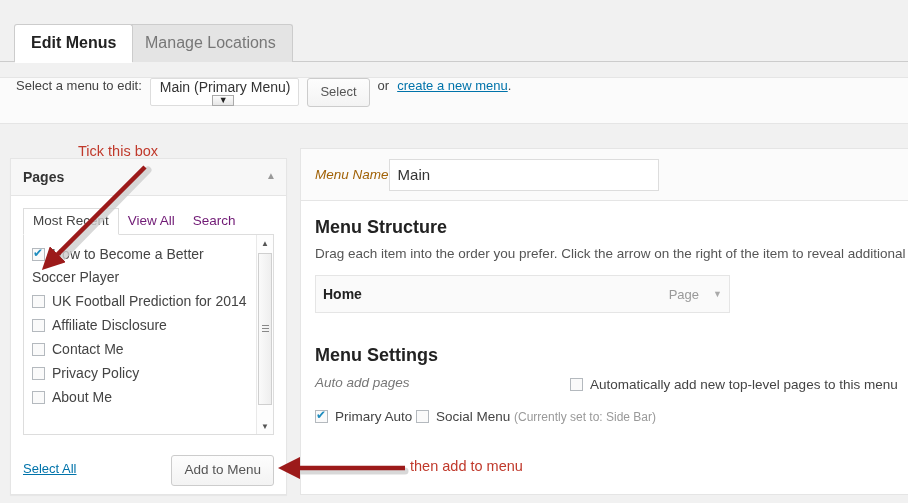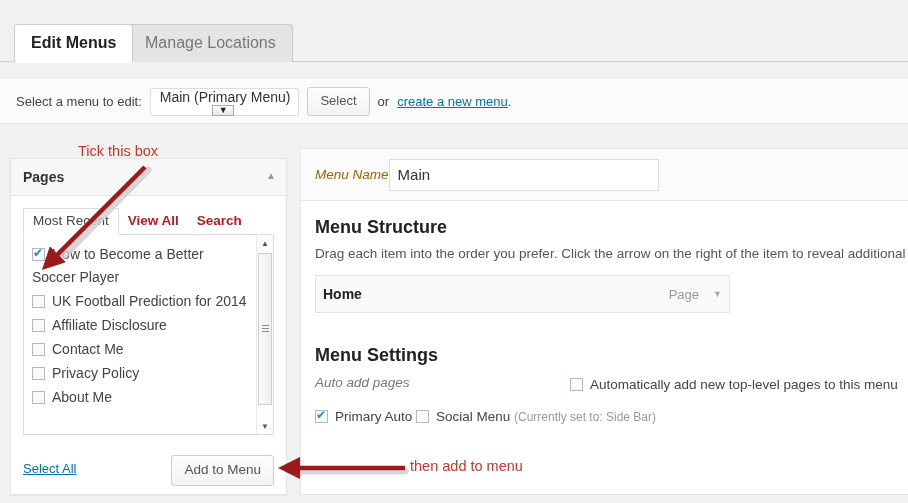--- a/index.html
+++ b/index.html
@@ -71,21 +71,20 @@
     background: #fbfbfb;
     border-top: 1px solid #e5e5e5;
     border-bottom: 1px solid #e5e5e5;
     box-sizing: border-box;
   }
   .select-bar-inner {
     position: absolute;
     left: 16px; top: 0;
     height: 47px;
     display: flex;
-    align-items: center;
     gap: 8px;
     white-space: nowrap;
   }
   .sb-label { font-size: 13px; color: #444; }
   .sb-select {
     display: inline-flex;
     align-items: center;
     height: 26px;
     background: #fff;
     border: 1px solid #ddd;
@@ -160,21 +159,21 @@
     box-sizing: border-box;
     line-height: 18px;
   }
   .itab.active {
     background: #fff;
     border: 1px solid #ddd;
     border-bottom: 1px solid #fff;
     margin-bottom: -1px;
     color: #444;
   }
-  .itab.link-tab { color: #b91c1c; font-weight: bold; }
+  .itab.link-tab { color: #701a75; }
 
   .list-box {
     position: relative;
     margin-top: 0;
     height: 200px;
     border: 1px solid #ddd;
     border-top: none;
     background: #fff;
     overflow: hidden;
     box-sizing: border-box;

